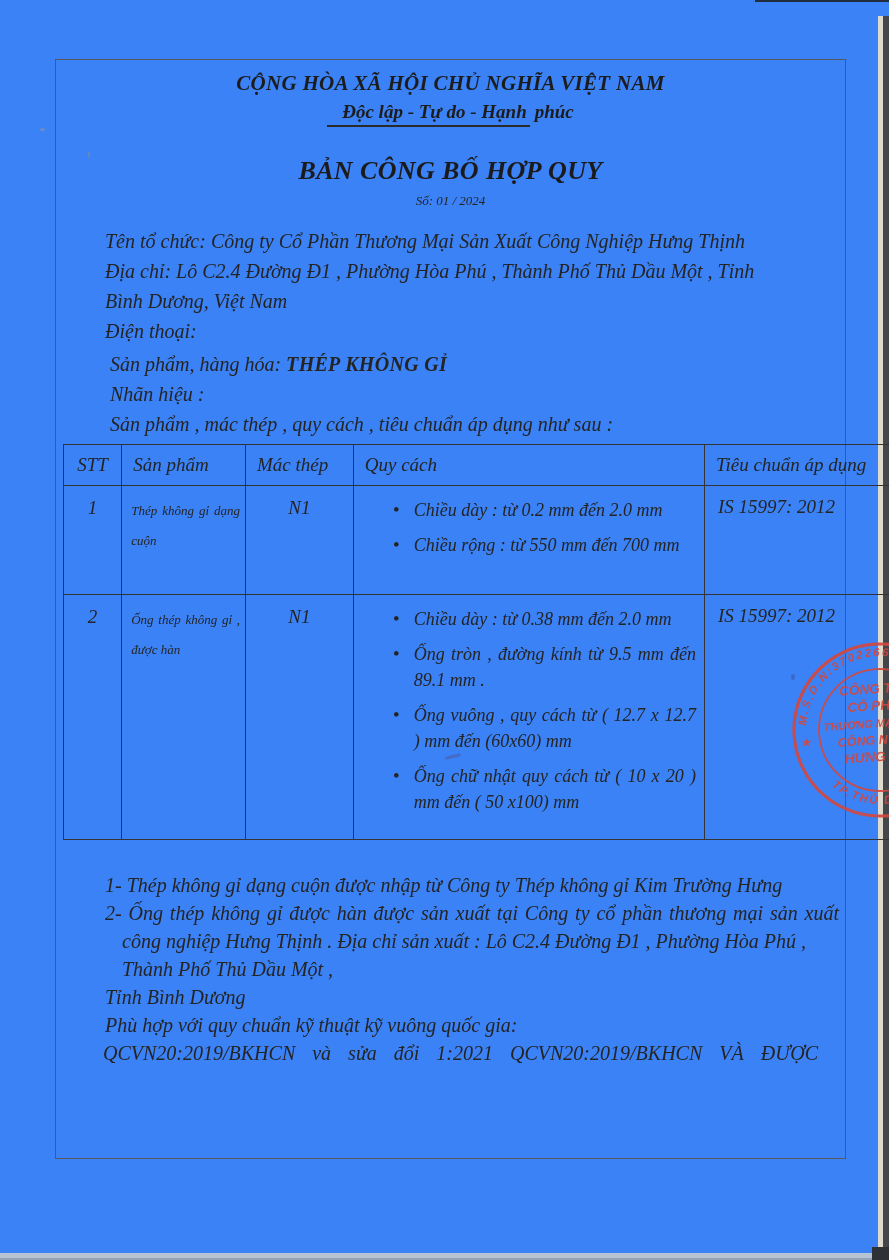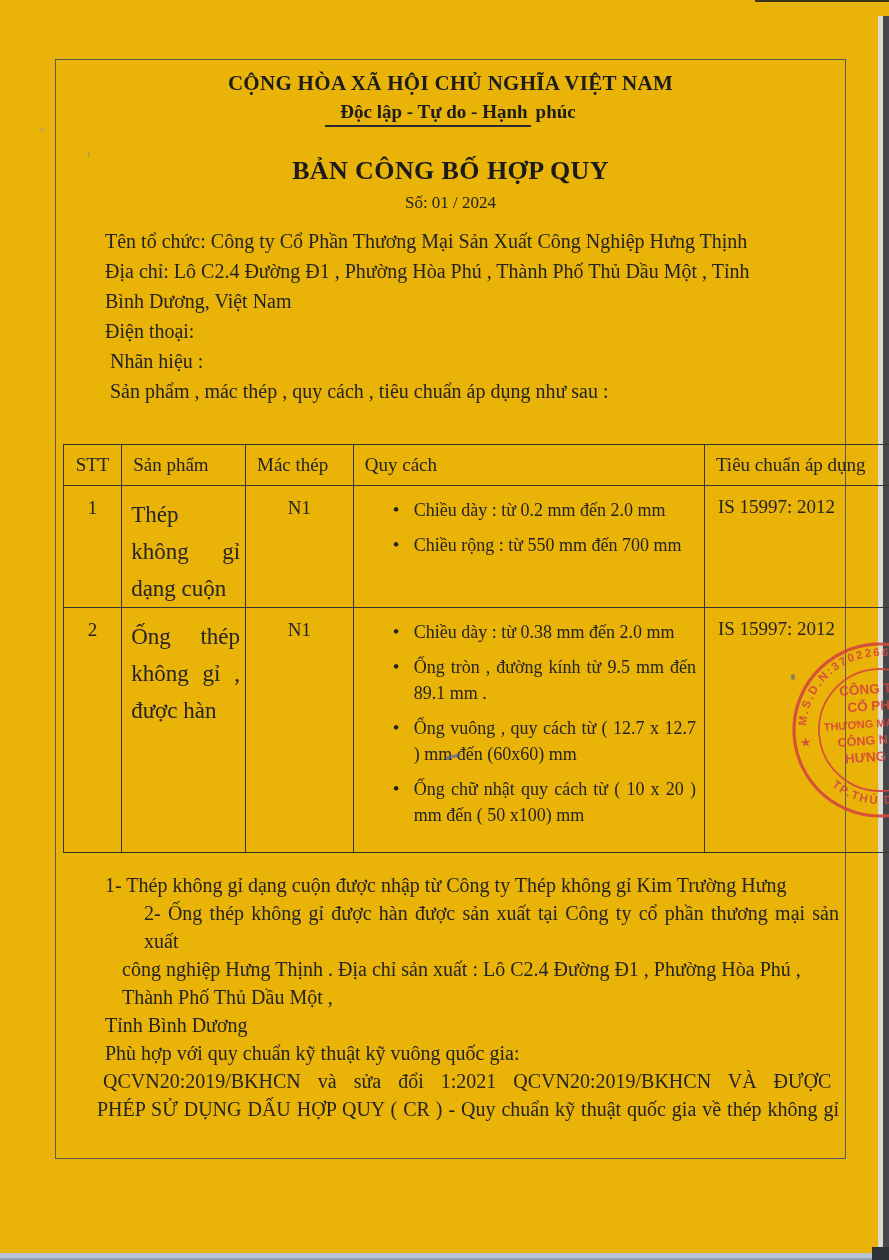--- a/index.html
+++ b/index.html
@@ -1,21 +1,22 @@
 <!DOCTYPE html>
 <html><head>
 <meta charset="utf-8">
 <style>
   html,body{margin:0;padding:0;}
   body{width:889px;height:1260px;background:#ffffff;}
   .page{
     position:relative;width:889px;height:1260px;overflow:hidden;
-    background:#eab308;
+    background:#3b82f6;
     font-family:"Liberation Serif","DejaVu Serif",serif;
     color:#242424;
+    font-style:italic;
   }
   
   .edge-top{position:absolute;left:755px;top:0;width:134px;height:2px;background:#1d1d1d;opacity:.85;}
   .edge-right-light{position:absolute;left:878px;top:16px;width:5px;height:1244px;background:#dedacd;}
   .edge-right-dark{position:absolute;left:883px;top:16px;width:6px;height:1244px;background:#43474b;}
   .edge-bottom{position:absolute;left:0;top:1253px;width:889px;height:6px;background:#b7c3d3;}
   .edge-bottom-line{position:absolute;left:0;top:1258px;width:889px;height:2px;background:#93a2b4;}
   .edge-bottom-corner{position:absolute;left:872px;top:1247px;width:17px;height:13px;background:#2e3237;}
   .pen-mark-1{position:absolute;left:445px;top:755px;width:16px;height:3px;background:#4a5fae;opacity:.65;transform:rotate(-14deg);border-radius:2px;}
   .pen-mark-2{position:absolute;left:791px;top:674px;width:4px;height:6px;background:#3d55a8;opacity:.55;border-radius:50%;}
@@ -28,21 +29,21 @@
     border:1px solid #58585a;background:transparent;
   }
 
   
   .head-block{position:absolute;left:0;top:11px;width:100%;text-align:center;}
   .nat-title{font-size:21px;font-weight:bold;letter-spacing:.3px;color:#1c1c1c;}
   .motto{margin-top:5px;font-size:19px;font-weight:bold;color:#1c1c1c;}
   .motto-underline{display:inline-block;border-bottom:2px solid #2a2a2a;padding:0 3px 2px 15px;}
   .motto-tail{padding-left:5px;}
   .doc-title{position:absolute;left:0;top:96px;width:100%;text-align:center;font-size:26px;font-weight:bold;letter-spacing:.4px;color:#1b1b1b;}
-  .doc-number{position:absolute;left:0;top:133px;width:100%;text-align:center;font-size:17px;}
+  .doc-number{position:absolute;left:0;top:133px;width:100%;text-align:center;font-size:13px;}
 
   
   .info-block{position:absolute;left:49px;top:166px;width:706px;font-size:20px;line-height:30px;}
   .info-line{white-space:normal;}
   .product-line{margin-top:3px;padding-left:5px;}
   .product-line b{font-weight:bold;letter-spacing:.3px;}
   .brand-line{padding-left:5px;}
   .intro-line{padding-left:5px;}
 
   
@@ -54,36 +55,36 @@
   .spec-table col.c-stt{width:54px;}
   .spec-table col.c-prod{width:115px;}
   .spec-table col.c-grade{width:100px;}
   .spec-table col.c-spec{width:326px;}
   .spec-table col.c-std{width:182px;}
   .spec-table th,.spec-table td{border:1.5px solid #343434;font-weight:normal;}
   .spec-table th{height:40px;text-align:left;padding:0 4px 0 11px;vertical-align:middle;}
   .spec-table th.th-stt{text-align:center;padding:0;}
   .spec-table td{vertical-align:top;}
   .td-stt{text-align:center;padding-top:11px;}
-  .td-prod{padding:10px 5px 0 9px;font-size:23px;text-align:justify;line-height:37px;}
+  .td-prod{padding:10px 5px 0 9px;font-size:13px;text-align:justify;line-height:30px;}
   .td-grade{text-align:center;padding-top:11px;}
   .td-spec{padding:0;}
   .td-std{padding:10px 4px 0 13px;}
   .row-1 .td-spec ul,.row-2 .td-spec ul{margin:0;padding:11px 8px 0 60px;list-style:none;}
   .td-spec li{position:relative;margin-bottom:9px;line-height:26px;font-size:18px;text-align:justify;}
   .td-spec li::before{content:"•";position:absolute;left:-21px;top:0;font-size:19px;color:#242424;}
   .row-1 td{height:96px;}
   .row-2 td{height:232px;}
 
   
   .notes-block{position:absolute;left:0;top:811px;width:787px;font-size:20px;line-height:28px;}
   .n-line{padding-left:49px;padding-right:4px;}
   .n-ind2{padding-left:66px;}
   .n-ind0{padding-left:2px;}
-  .n-just{text-align:justify;text-align-last:justify;margin-left:39px;}
+  .n-just{text-align:justify;text-align-last:justify;}
   .n-wide{word-spacing:12px;padding-left:47px;}
 
   
   .stamp{position:absolute;left:780px;top:627px;width:200px;height:206px;opacity:.9;}
 </style>
 </head>
 <body>
 
 <div class="page">
 
@@ -104,20 +105,21 @@
     </div>
 
     <div class="doc-title">BẢN CÔNG BỐ HỢP QUY</div>
     <div class="doc-number">Số: 01 / 2024</div>
 
     <div class="info-block">
       <div class="info-line">Tên tổ chức: Công ty Cổ Phần Thương Mại Sản Xuất Công Nghiệp Hưng Thịnh</div>
       <div class="info-line">Địa chỉ: Lô C2.4 Đường Đ1 , Phường Hòa Phú , Thành Phố Thủ Dầu Một , Tỉnh</div>
       <div class="info-line">Bình Dương, Việt Nam</div>
       <div class="info-line">Điện thoại:</div>
+      <div class="info-line product-line"><span>Sản phẩm, hàng hóa: </span><b>THÉP KHÔNG GỈ</b></div>
       <div class="info-line brand-line">Nhãn hiệu :</div>
       <div class="info-line intro-line">Sản phẩm , mác thép , quy cách , tiêu chuẩn áp dụng như sau :</div>
     </div>
 
     <table class="spec-table">
       <colgroup>
           <col class="c-stt">
           <col class="c-prod">
           <col class="c-grade">
           <col class="c-spec">
@@ -163,21 +165,20 @@
     </table>
 
     <div class="notes-block">
       <div class="n-line">1- Thép không gỉ dạng cuộn được nhập từ Công ty Thép không gỉ Kim Trường Hưng</div>
       <div class="n-line n-just">2- Ống thép không gỉ được hàn được sản xuất tại Công ty cổ phần thương mại sản xuất</div>
       <div class="n-line n-ind2">công nghiệp Hưng Thịnh . Địa chỉ sản xuất : Lô C2.4 Đường Đ1 , Phường Hòa Phú ,</div>
       <div class="n-line n-ind2">Thành Phố Thủ Dầu Một ,</div>
       <div class="n-line">Tỉnh Bình Dương</div>
       <div class="n-line">Phù hợp với quy chuẩn kỹ thuật kỹ vuông quốc gia:</div>
       <div class="n-line n-wide">QCVN20:2019/BKHCN và sửa đổi 1:2021 QCVN20:2019/BKHCN VÀ ĐƯỢC</div>
-      <div class="n-line n-ind0 n-just">PHÉP SỬ DỤNG DẤU HỢP QUY ( CR ) - Quy chuẩn kỹ thuật quốc gia về thép không gỉ</div>
     </div>
 
   </div>
 
   <svg class="stamp" viewBox="0 0 200 206" width="200" height="206" xmlns="http://www.w3.org/2000/svg">
     <g transform="rotate(-4 100 103)">
       <circle cx="100" cy="103" r="86" fill="none" stroke="#d4473d" stroke-width="3.2"></circle>
       <circle cx="100" cy="103" r="61" fill="none" stroke="#d4473d" stroke-width="1.8"></circle>
       <defs>
         <path id="arcTop" d="M 26,103 A 74,74 0 0 1 174,103" fill="none"></path>

